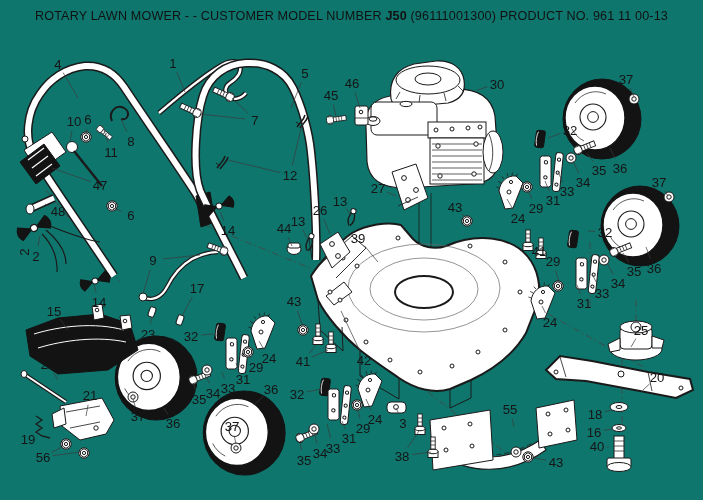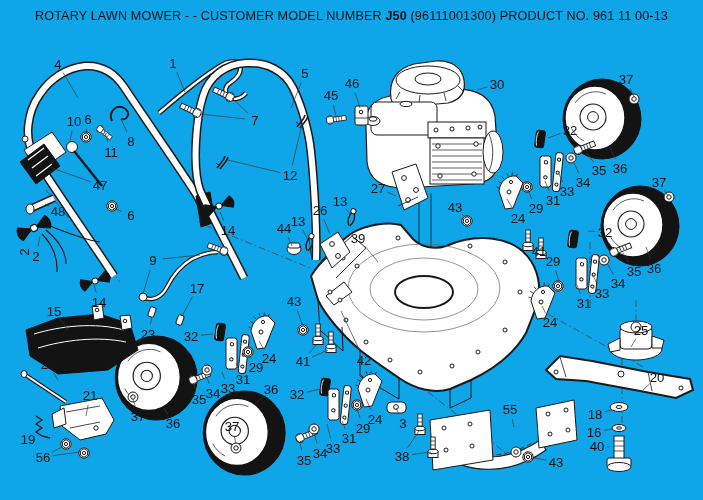--- a/index.html
+++ b/index.html
@@ -1,16 +1,16 @@
 <!DOCTYPE html>
 <html><head>
 <meta charset="utf-8">
 <style>
   html,body{margin:0;padding:0;background:#fff;}
-  #page{position:relative;width:703px;height:500px;background:#0ea5e9;overflow:hidden;
+  #page{position:relative;width:703px;height:500px;background:#0f766e;overflow:hidden;
         font-family:"Liberation Sans",sans-serif;text-decoration:underline;}
   #title-bar{position:absolute;top:9px;left:0;width:703px;text-align:center;
         font-size:12.6px;color:#111;letter-spacing:.15px;white-space:nowrap;}
   #title-bar .bold{font-weight:700;}
   svg text{font-family:"Liberation Sans",sans-serif;font-size:13.2px;fill:#151515;}
   .ln{stroke:#1a1a1a;fill:none;}
   .fw{fill:#fff;stroke:#1a1a1a;}
   .blk{fill:#131313;stroke:#131313;}
   .ghost{stroke:#666;fill:none;stroke-width:.7;}
   .dash{stroke:#444;fill:none;stroke-width:.8;stroke-dasharray:7 3 1.5 3;}

